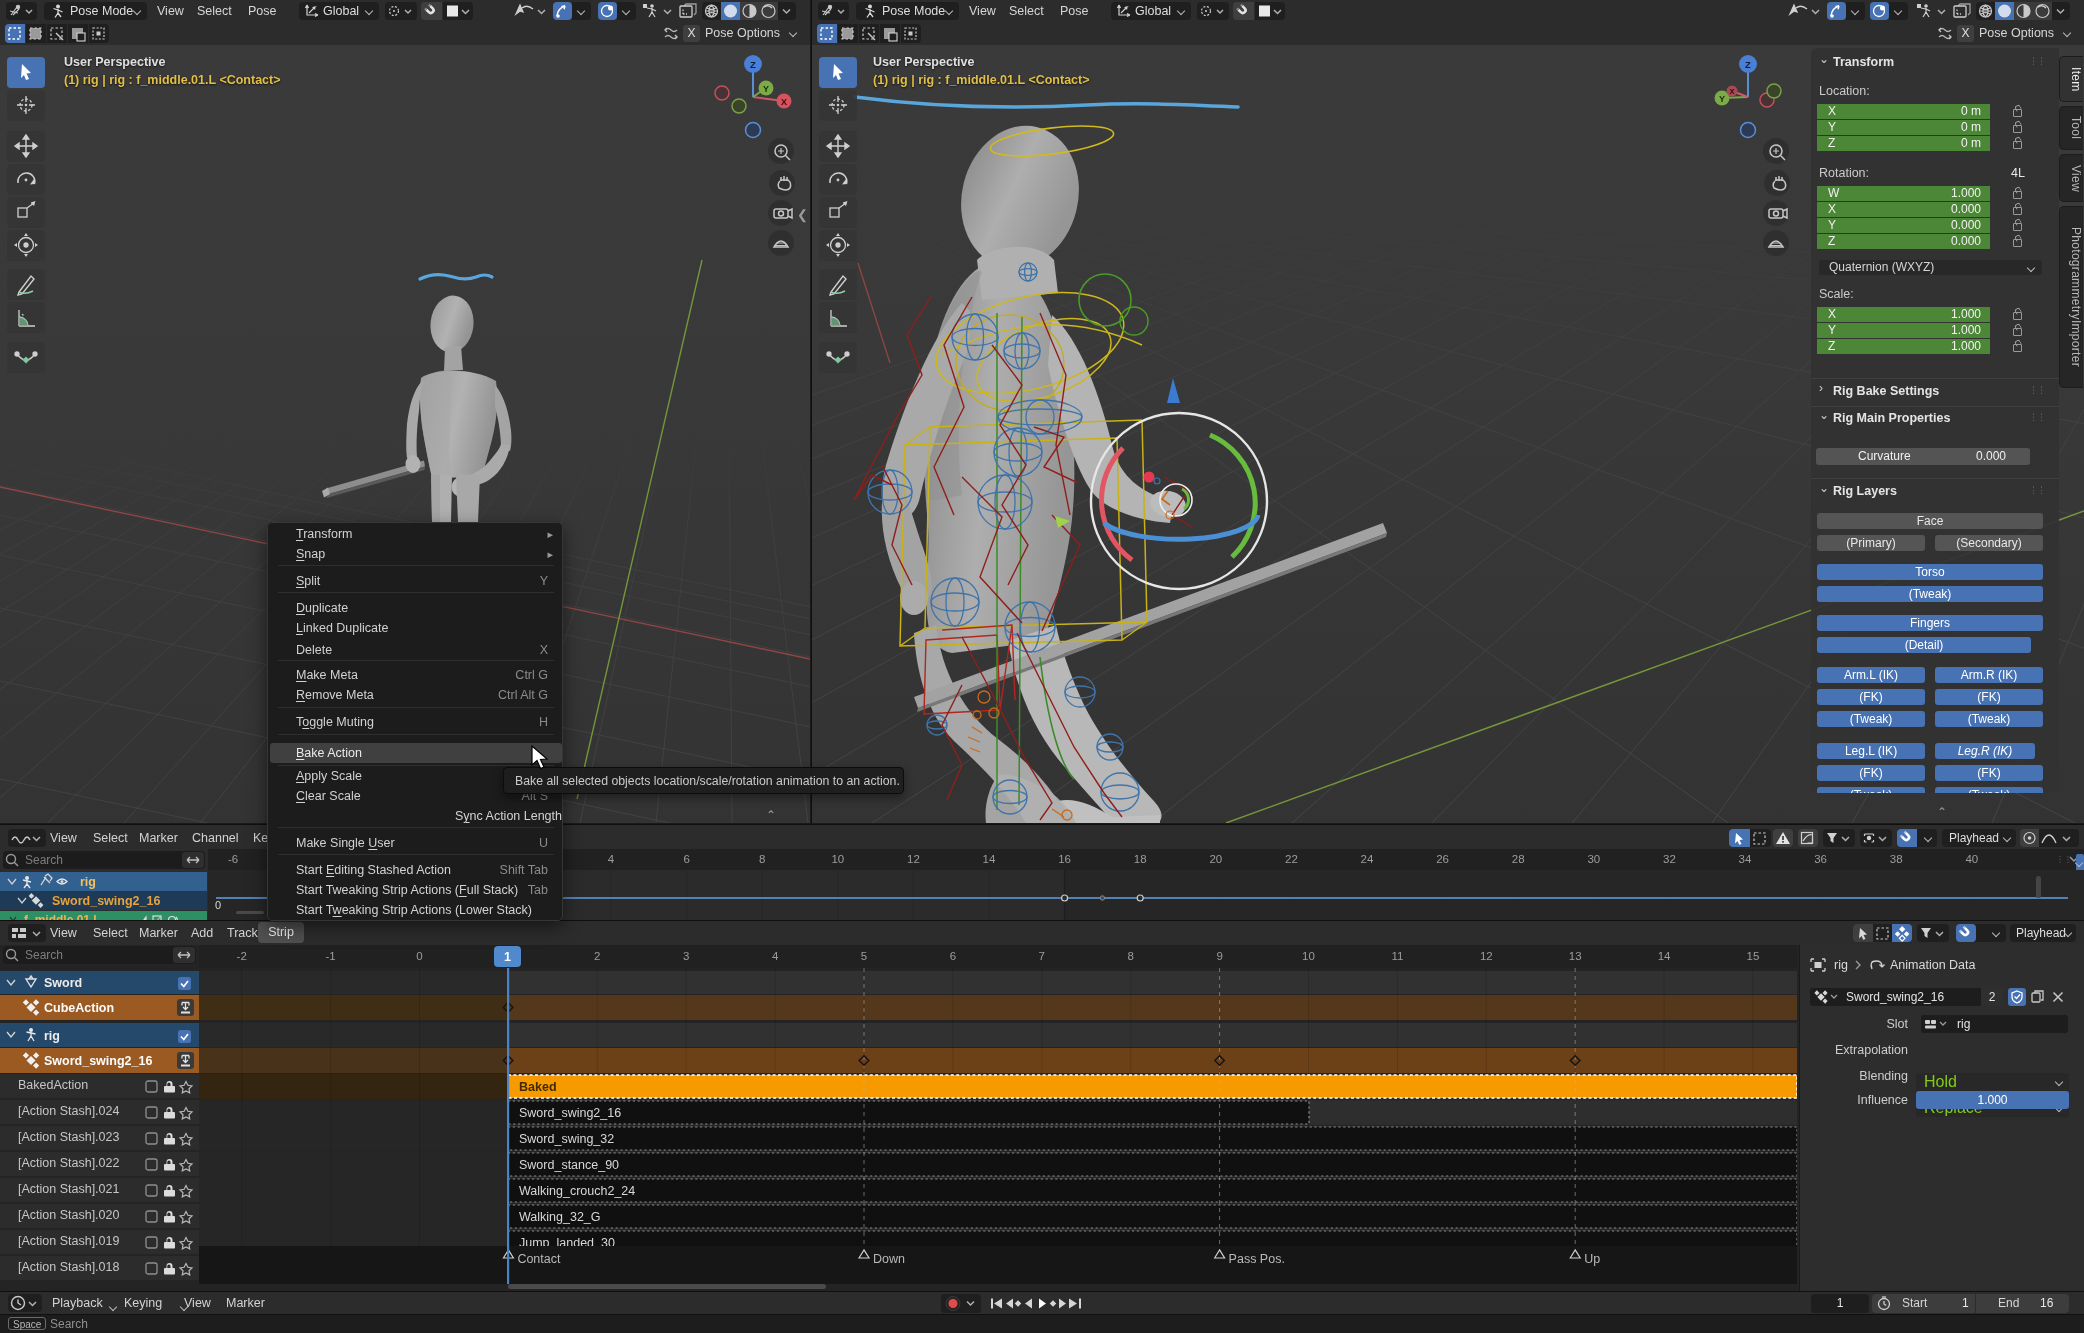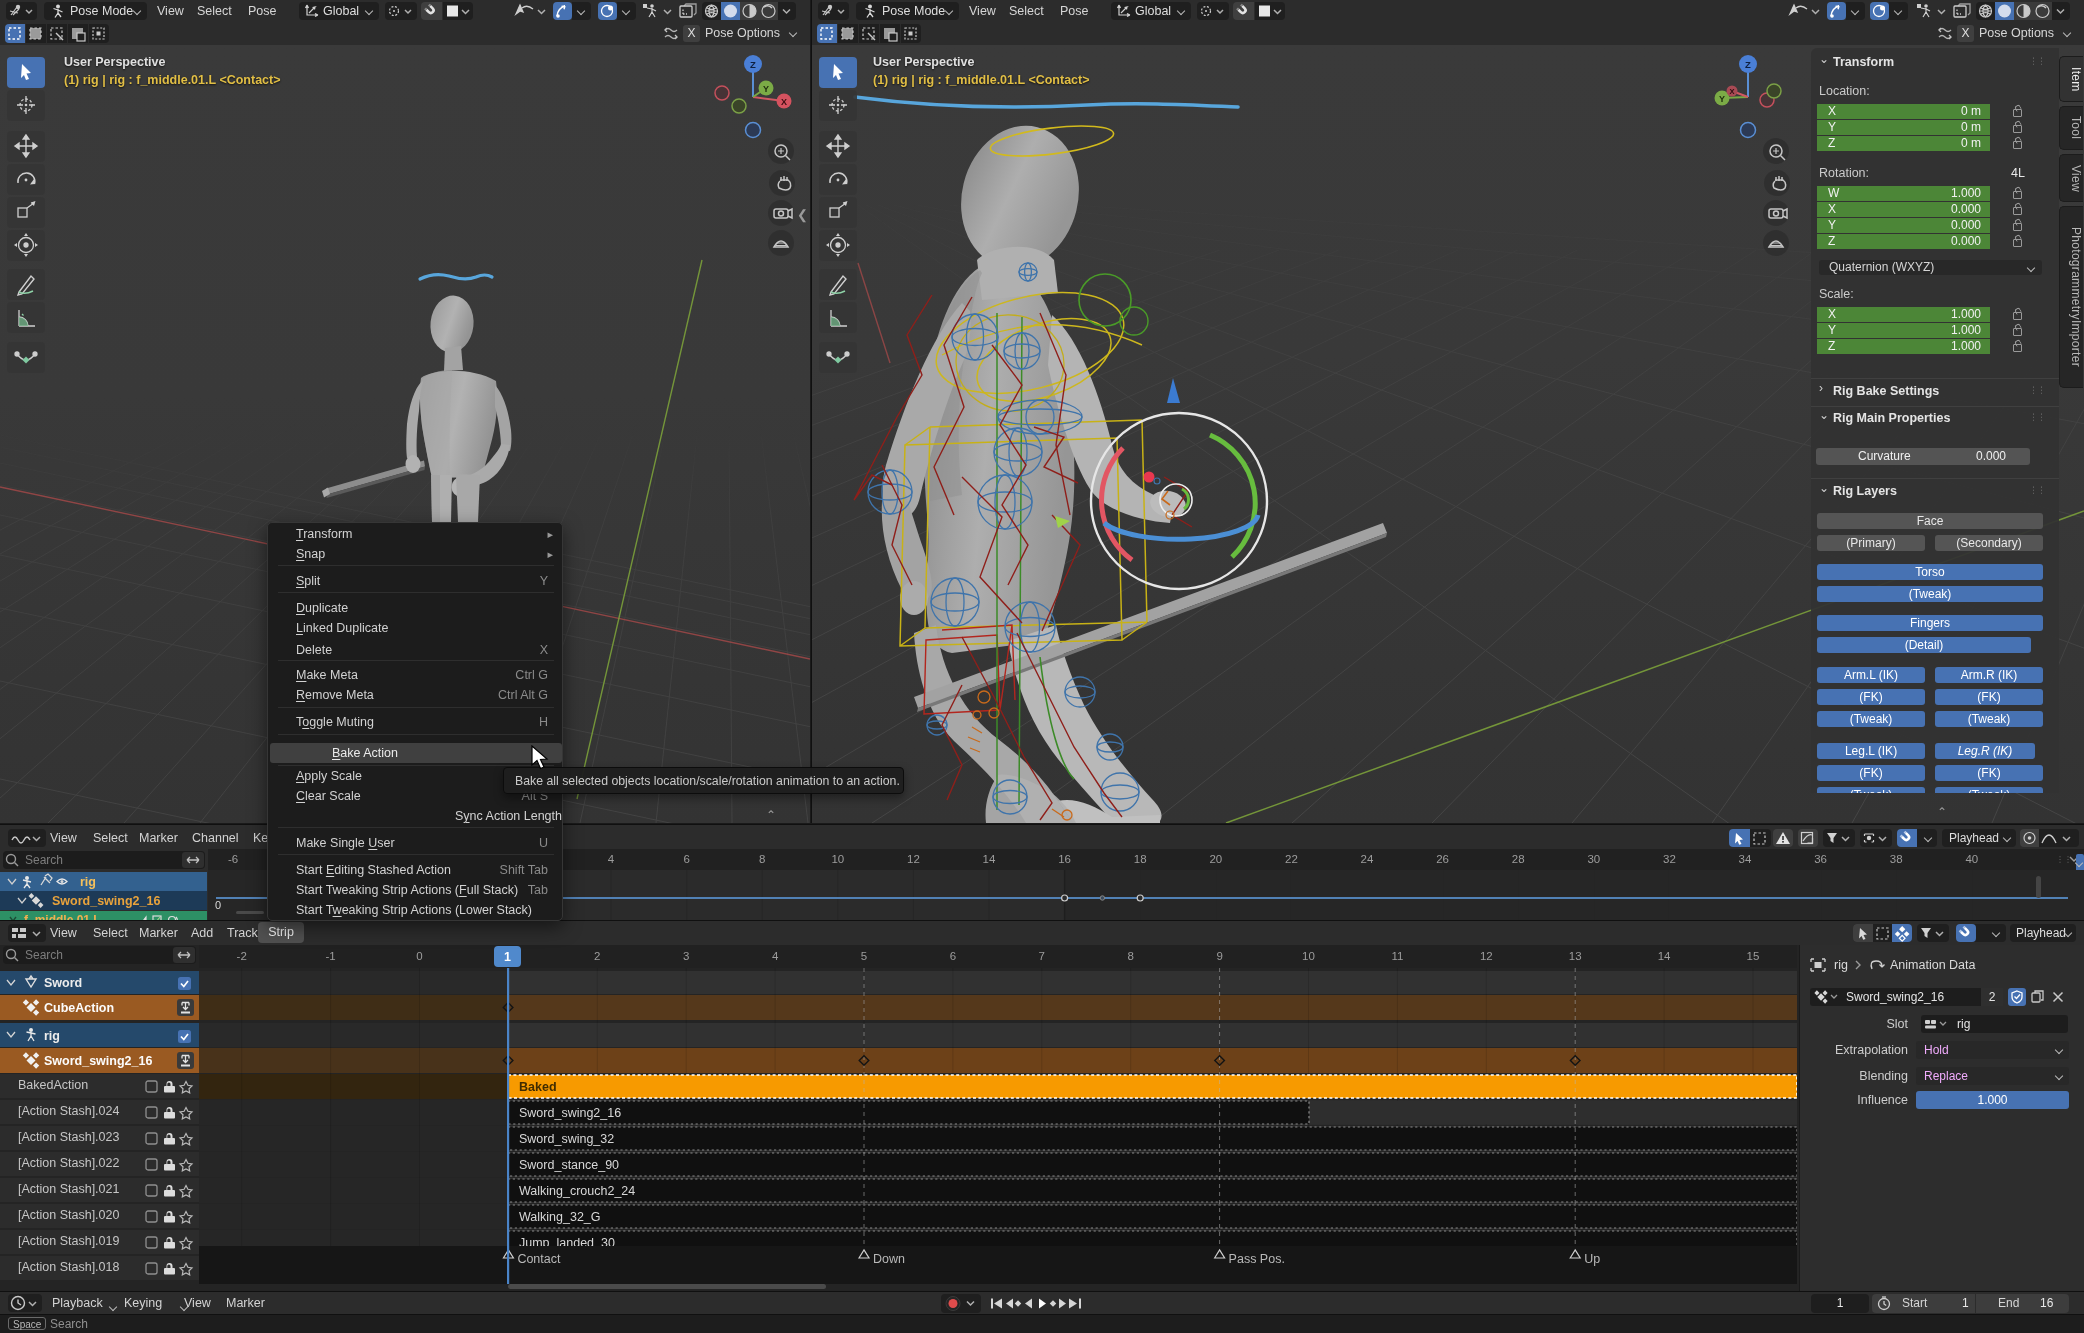--- a/index.html
+++ b/index.html
@@ -48,29 +48,29 @@
   .nlach { left:0; width:199px; }
   .ckbox { right:8px; top:50%; margin-top:-6.5px; width:13px; height:13px; }
   .pushdn { right:5px; top:50%; margin-top:-8.5px; width:17px; height:17px; }
   .stashch { background:#2c2c2c; border-bottom:1px solid #242424; }
   .stashtxt { position:absolute; left:18px; top:50%; margin-top:-8px; color:#c6c6c6; font-size:12.5px; }
   .stashicons { position:absolute; right:5px; top:50%; margin-top:-7px; width:50px; height:15px; }
   
   
   .nsrow { position:absolute; color:#cdcdcd; font-size:12.5px; }
   .nfield { position:absolute; background:#1d1d1d; border-radius:3px; color:#e4e4e4; font-size:12px; }
-  .ndrop { position:absolute; background:#282828; border-radius:3px; color:#f0abfc; font-size:12px; }
+  .ndrop { position:absolute; background:#282828; border-radius:3px; color:#84cc16; font-size:16px;margin-top:32px; }
   
   .mi { position:absolute; left:2px; width:292px; height:20px; line-height:20px; color:#d2d2d2; font-size:12.5px; }
   .mi > span:first-child { margin-left:26px; }
   .mi u { text-decoration:underline; text-underline-offset:2px; }
   .msc { position:absolute; right:14px; color:#8b8b8b; }
   .marr { position:absolute; right:9px; color:#9a9a9a; font-size:11px; }
   .msep { position:absolute; left:10px; width:276px; height:1px; background:#2e2e2e; }
-  .mi.hl { background:#404040; border-radius:3px; color:#eaeaea;padding-left:36px; }
+  .mi.hl { background:#404040; border-radius:3px; color:#eaeaea; }
 </style>
 </head>
 <body>
 <div id="page">
 
   <div class="abs" id="vpL" style="left:0;top:0;width:810px;height:823px;background:#2c2c2c;">
     <div class="abs hdrL vphdr" style="left:0;top:0;width:810px;height:22px;background:#2c2c2c;">
       <div class="btn" style="left:6px;width:31px;">
         <svg width="31" height="18">
             <g stroke="#c8c8c8" stroke-width="1.2" fill="none">

